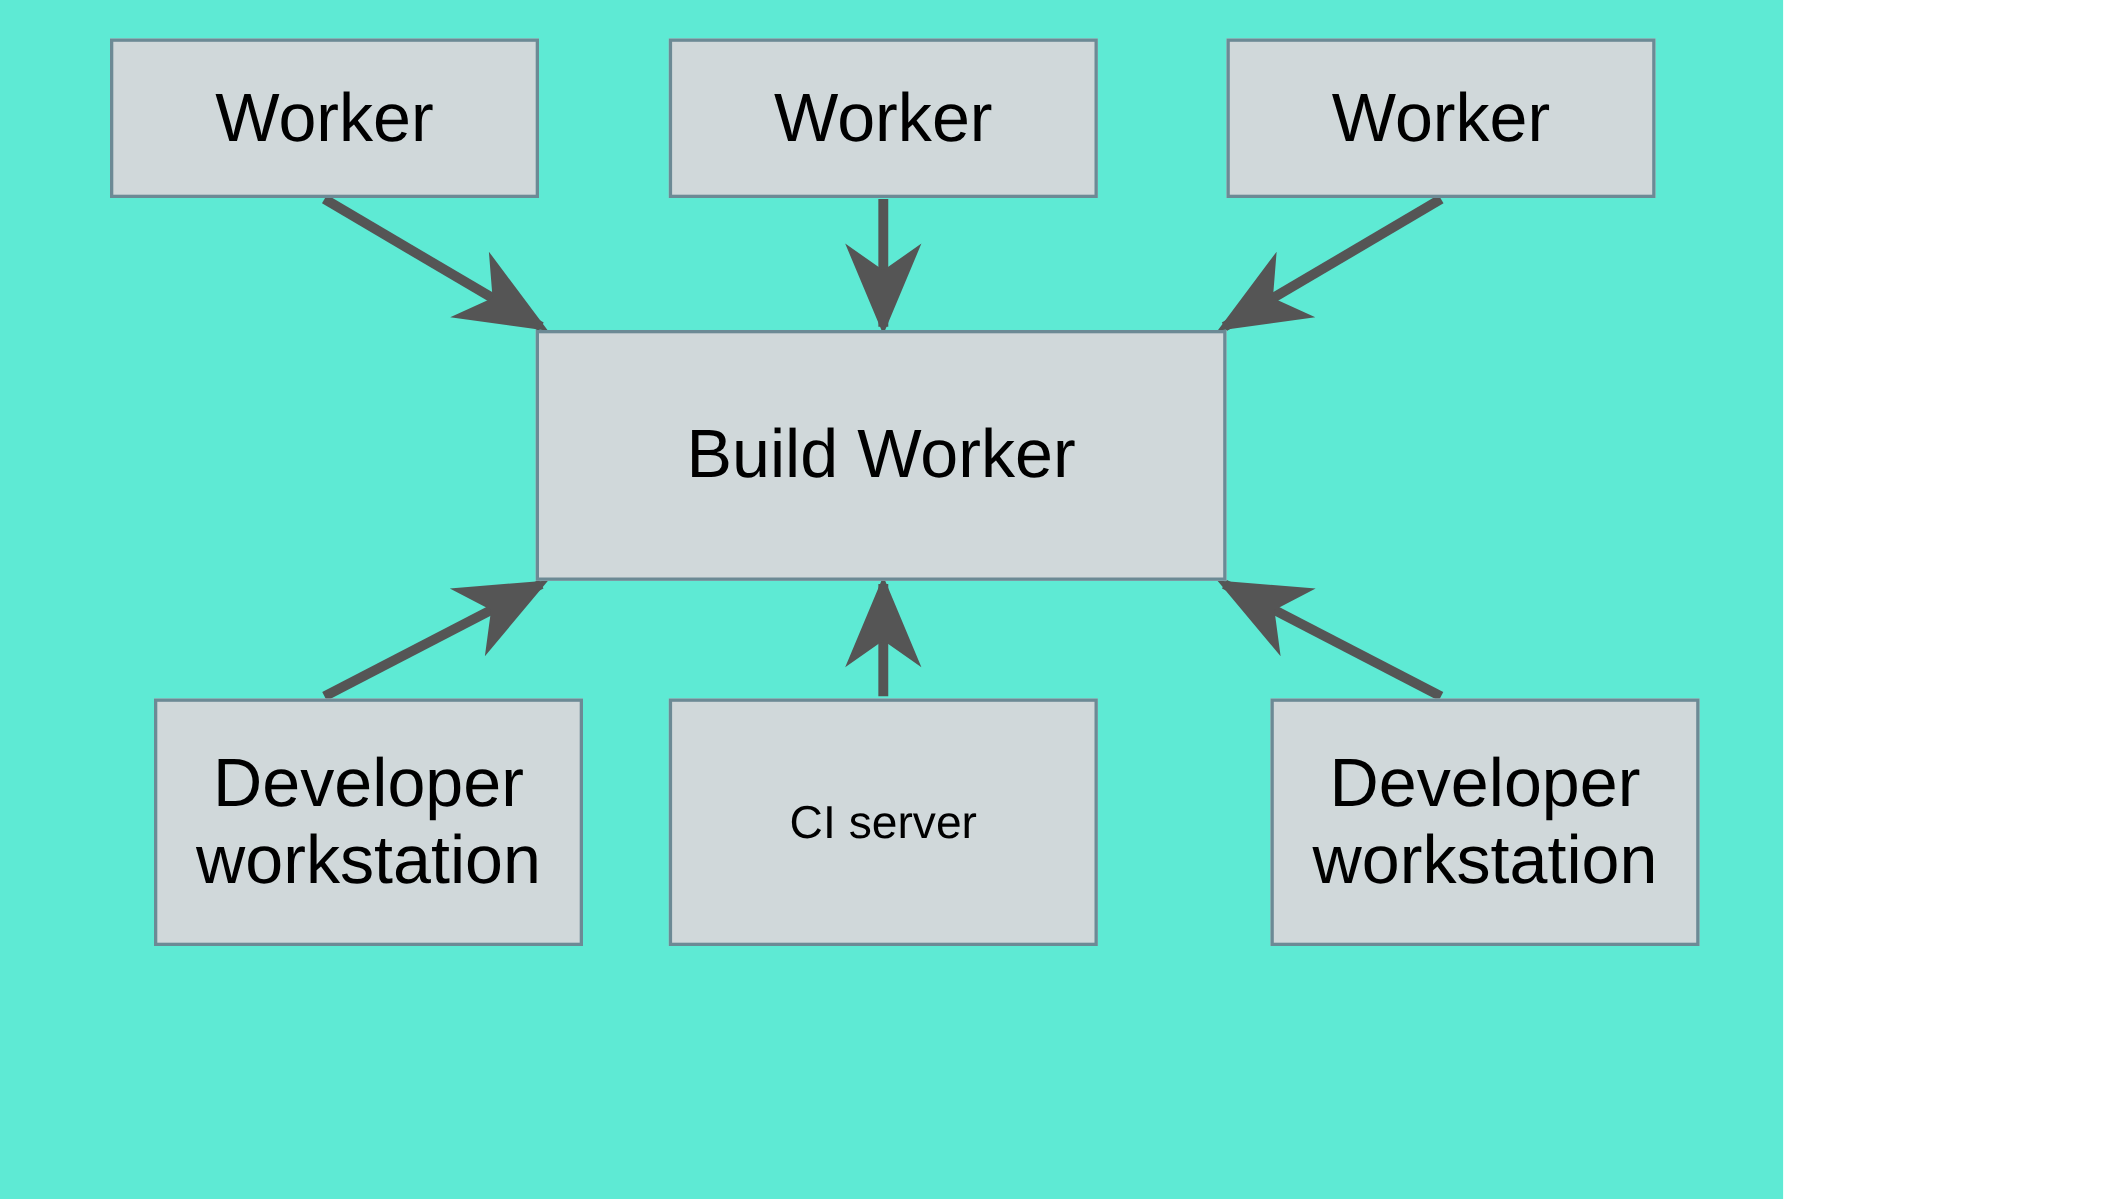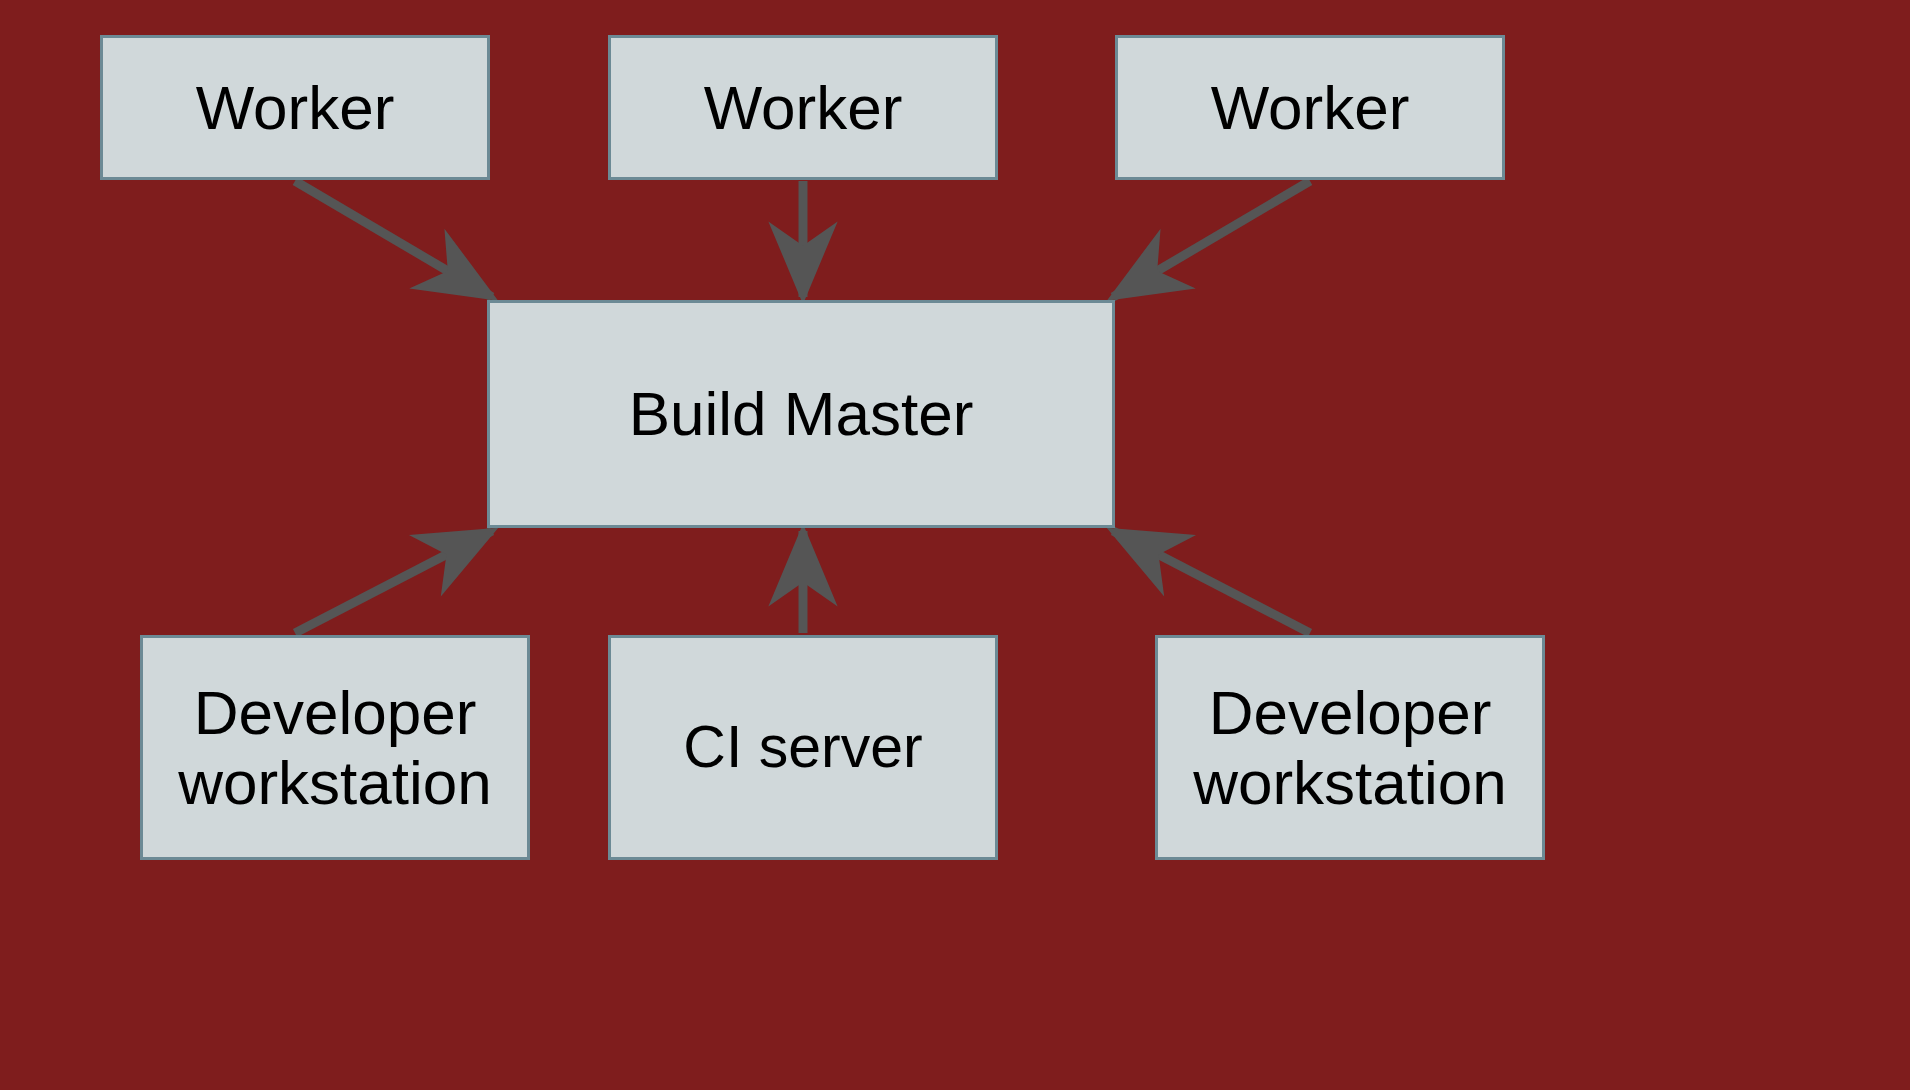--- a/index.html
+++ b/index.html
@@ -2,25 +2,26 @@
 <html><head>
 <meta charset="utf-8">
 <style>
   html, body {
     margin: 0;
     padding: 0;
     background: #ffffff;
   }
   #canvas {
     position: relative;
-    width: 1910px;
+    width: 1594px;
     height: 1090px;
-    background: #7f1d1d;
+    background: #5eead4;
     overflow: hidden;
     font-family: "Liberation Sans", sans-serif;
+    padding-left: 27px;
   }
   #edge-layer {
     position: absolute;
     left: 0;
     top: 0;
     width: 1910px;
     height: 1090px;
     pointer-events: none;
   }
   .node {
@@ -35,21 +36,21 @@
     color: #000000;
     font-family: "Liberation Sans", sans-serif;
     font-weight: 400;
     line-height: 1.12;
     white-space: pre-line;
     z-index: 2;
   }
   .node-worker      { font-size: 62px; }
   .node-master      { font-size: 62px; }
   .node-workstation { font-size: 62px; margin-left: 40px; }
-  .node-ci          { font-size: 59px; justify-content: center; }
+  .node-ci          { font-size: 42px; justify-content: center; }
 </style>
 </head>
 <body>
 
 <div id="canvas">
 
   <svg id="edge-layer" viewBox="0 0 1910 1090">
     <defs>
       <marker id="dart-head" markerWidth="10" markerHeight="10" refX="8.6" refY="4" orient="auto" markerUnits="strokeWidth">
         <path d="M 0.2 0.15 L 9.4 4 L 0.2 7.85 L 2.9 4 Z" fill="#555555"></path>
@@ -62,21 +63,21 @@
         <line x1="295" y1="633" x2="492" y2="531" stroke="#555555" stroke-width="9" marker-end="url(#dart-head)"></line>
         <line x1="803" y1="633" x2="803" y2="531" stroke="#555555" stroke-width="9" marker-end="url(#dart-head)"></line>
         <line x1="1310" y1="633" x2="1113" y2="531" stroke="#555555" stroke-width="9" marker-end="url(#dart-head)"></line>
       </g>
   </svg>
 
   <div id="nodes-group">
       <div class="node node-worker" style="left: 100px; top: 35px; width: 390px; height: 145px; background: rgb(208, 216, 218); border-color: rgb(108, 138, 149); color: rgb(0, 0, 0);"><span>Worker</span></div>
       <div class="node node-worker" style="left: 608px; top: 35px; width: 390px; height: 145px; background: rgb(208, 216, 218); border-color: rgb(108, 138, 149); color: rgb(0, 0, 0);"><span>Worker</span></div>
       <div class="node node-worker" style="left: 1115px; top: 35px; width: 390px; height: 145px; background: rgb(208, 216, 218); border-color: rgb(108, 138, 149); color: rgb(0, 0, 0);"><span>Worker</span></div>
-      <div class="node node-master" style="left: 487px; top: 300px; width: 628px; height: 228px; background: rgb(208, 216, 218); border-color: rgb(108, 138, 149); color: rgb(0, 0, 0);"><span>Build Master</span></div>
+      <div class="node node-master" style="left: 487px; top: 300px; width: 628px; height: 228px; background: rgb(208, 216, 218); border-color: rgb(108, 138, 149); color: rgb(0, 0, 0);"><span>Build Worker</span></div>
       <div class="node node-workstation" style="left: 100px; top: 635px; width: 390px; height: 225px; background: rgb(208, 216, 218); border-color: rgb(108, 138, 149); color: rgb(0, 0, 0);"><span>Developer
 workstation</span></div>
       <div class="node node-ci" style="left: 608px; top: 635px; width: 390px; height: 225px; background: rgb(208, 216, 218); border-color: rgb(108, 138, 149); color: rgb(0, 0, 0);"><span>CI server</span></div>
       <div class="node node-workstation" style="left: 1115px; top: 635px; width: 390px; height: 225px; background: rgb(208, 216, 218); border-color: rgb(108, 138, 149); color: rgb(0, 0, 0);"><span>Developer
 workstation</span></div>
     </div>
 
 </div>
 
 </body></html>

